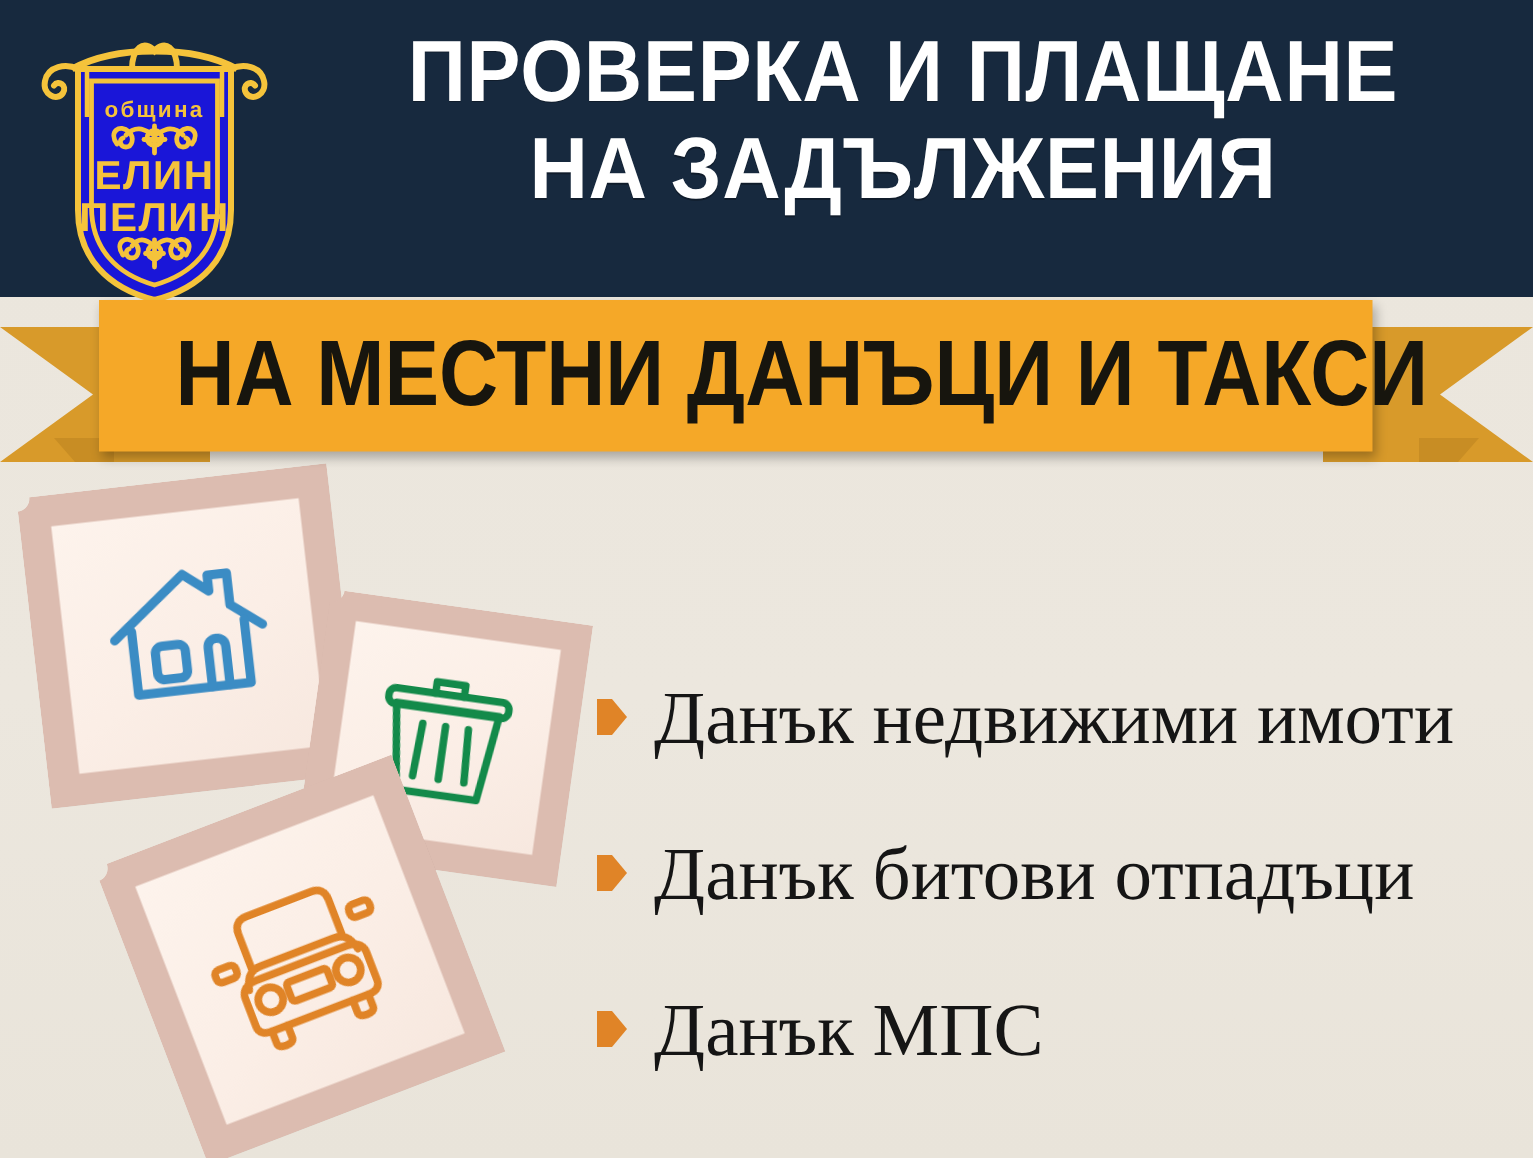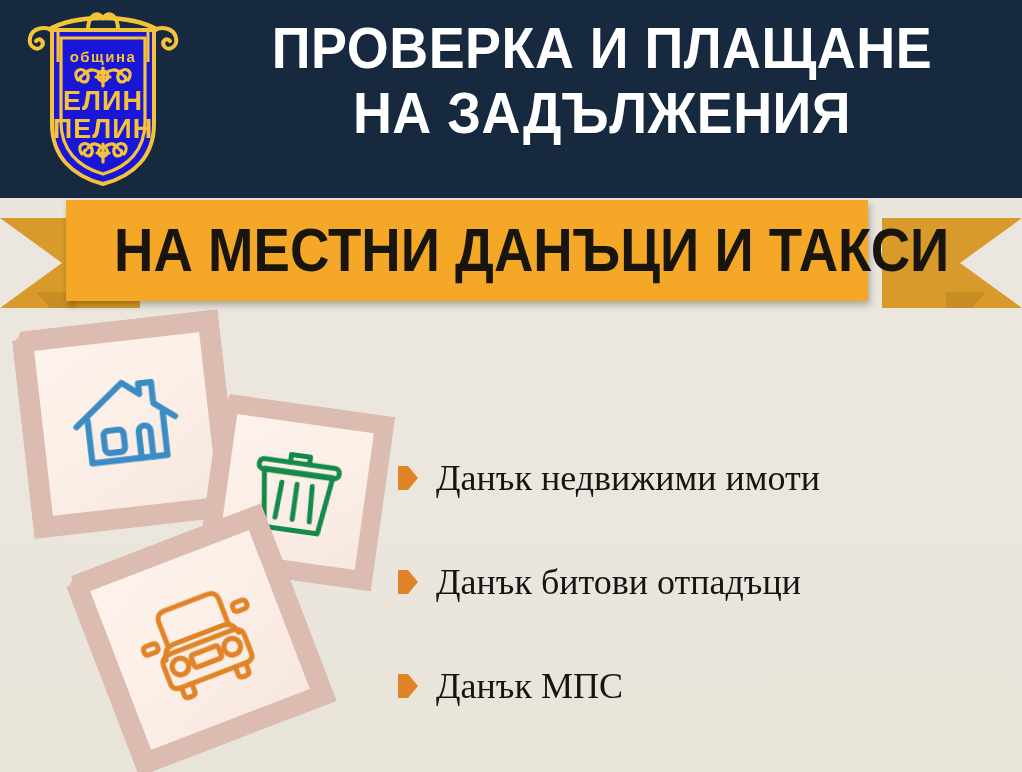--- a/index.html
+++ b/index.html
@@ -26,21 +26,21 @@
     position: absolute;
     left: 0; top: 0;
     width: 1022px;
     height: 198px;
     background: #17293e;
     z-index: 5;
   }
   .logo-wrap {
     position: absolute;
     left: 22px;
-    top: 4px;
+    top: 20px;
     width: 162px;
     height: 186px;
   }
   .header-title {
     position: absolute;
     left: 196px;
     top: 16px;
     width: 812px;
     text-align: center;
     color: #ffffff;
@@ -94,20 +94,21 @@
     clip-path: polygon(0 0, 40px 0, 26px 16px, 0 16px);
   }
   .ribbon-panel {
     position: absolute;
     left: 66px;
     top: 4px;
     width: 802px;
     height: 101px;
     background: #f5a828;
     box-shadow: 2px 4px 7px rgba(0,0,0,0.28);
+    padding-left: 47px;
   }
   .ribbon-text {
     position: absolute;
     left: 0; right: 0;
     top: 50%;
     transform: translateY(-52%) scaleX(0.88);
     text-align: center;
     color: #17150e;
     font-family: "Liberation Sans Narrow", "Liberation Sans", sans-serif;
     font-weight: bold;
@@ -187,21 +188,21 @@
   .bullet-marker {
     flex: 0 0 auto;
     width: 20px;
     height: 24px;
     margin-right: 18px;
     background: #e08427;
     clip-path: polygon(0 0, 10px 0, 20px 12px, 10px 24px, 0 24px);
   }
   .bullet-label {
     font-family: "Liberation Serif", "DejaVu Serif", serif;
-    font-size: 36px;
+    font-size: 50px;
     color: #151515;
     line-height: 1;
     white-space: nowrap;
   }
 </style>
 </head>
 <body>
 
 <div id="page">
 

